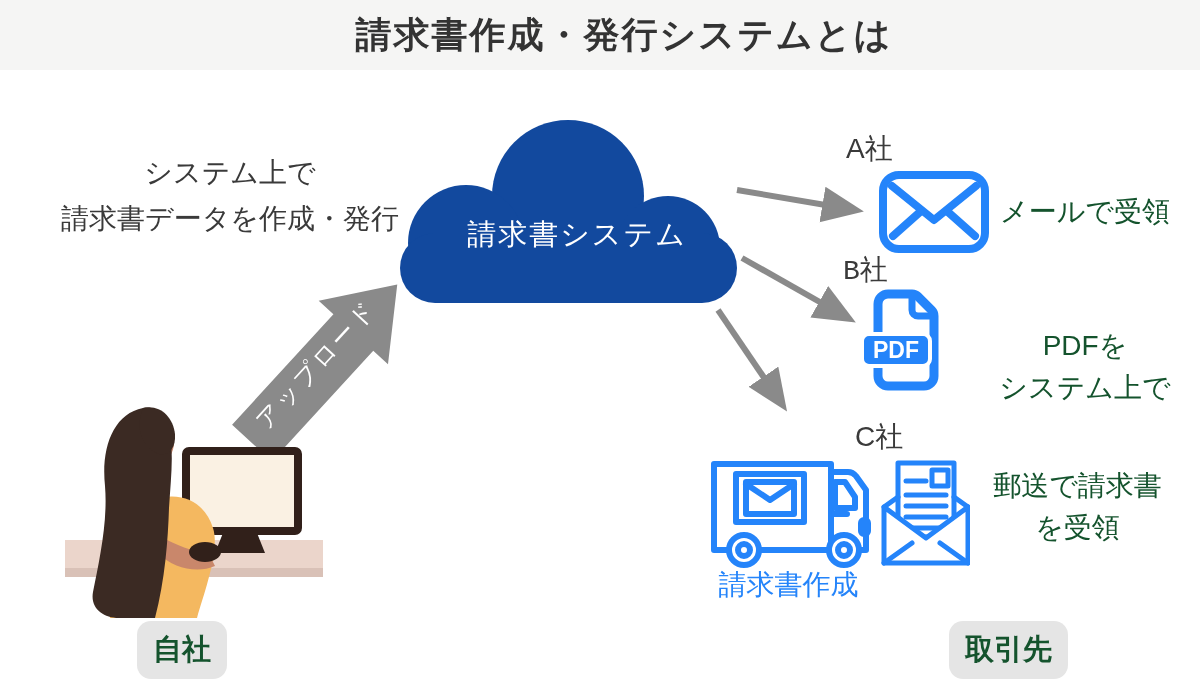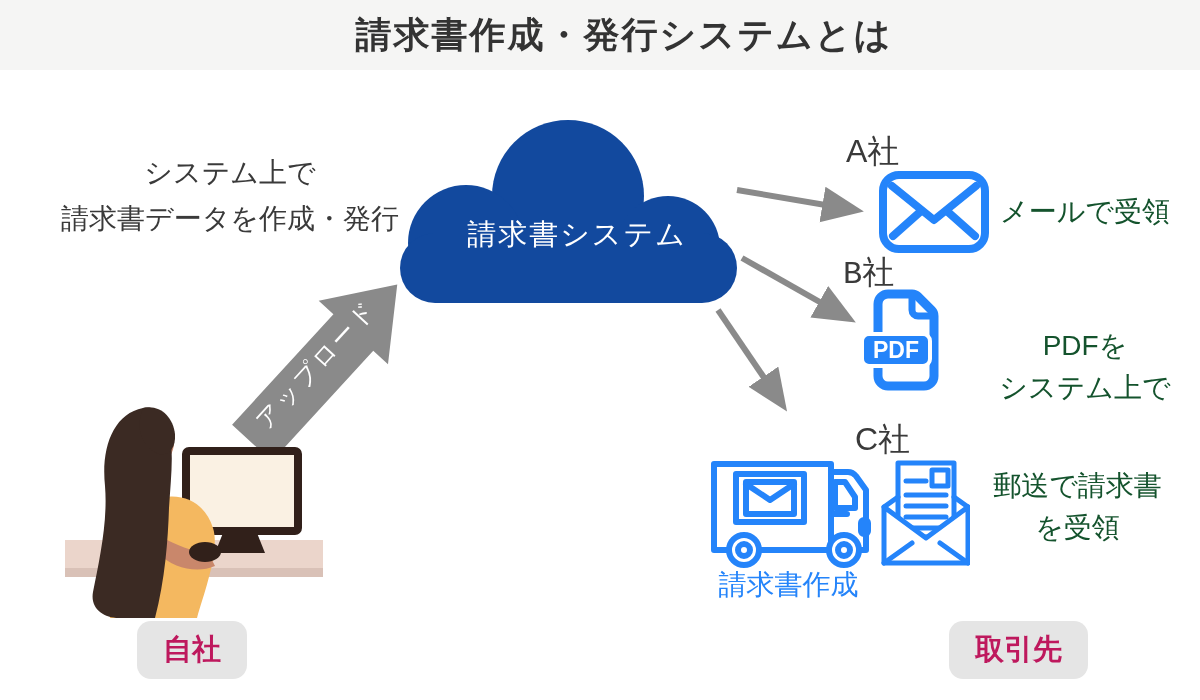--- a/index.html
+++ b/index.html
@@ -25,38 +25,38 @@
   
   .left-note {
     position: absolute; left: 55px; top: 150px; width: 350px;
     text-align: center; color: #3A3A3A; font-size: 28px; line-height: 46px;
   }
 
   
   .overlay-svg { position: absolute; left: 0; top: 0; }
 
   
-  .company-label { position: absolute; font-size: 32px; color: #3A3A3A; }
+  .company-label { position: absolute; font-size: 28px; color: #3A3A3A; }
   .desc-text { position: absolute; font-size: 28px; color: #14532d; }
   .desc-text.centered { text-align: center; line-height: 42px; }
 
   .icon-abs { position: absolute; }
 
   .caption-blue {
     position: absolute; left: 706px; top: 566px; width: 165px;
     text-align: center; font-size: 28px; color: #2484FA;
   }
 
   
   .badge {
     position: absolute; top: 621px; height: 58px;
     background: #E5E5E5; border-radius: 14px;
     display: flex; align-items: center; justify-content: center;
-    font-size: 29px; font-weight: bold; color: #be185d;
-    padding: 0 26px;
+    font-size: 29px; font-weight: bold; color: #14532d;
+    padding: 0 16px;
   }
   .badge.own { left: 137px; }
   .badge.partner { left: 949px; }
 </style>
 </head>
 <body>
 
 <div class="canvas">
 
   <div class="header">

